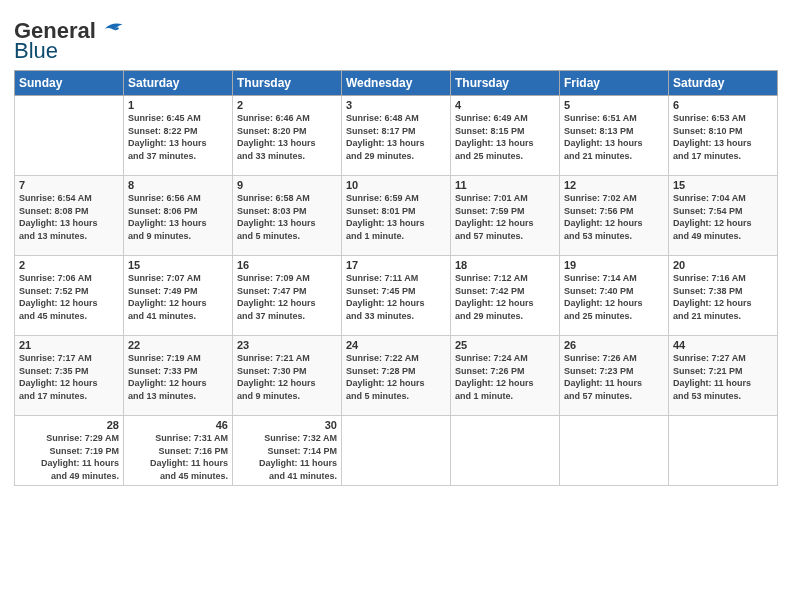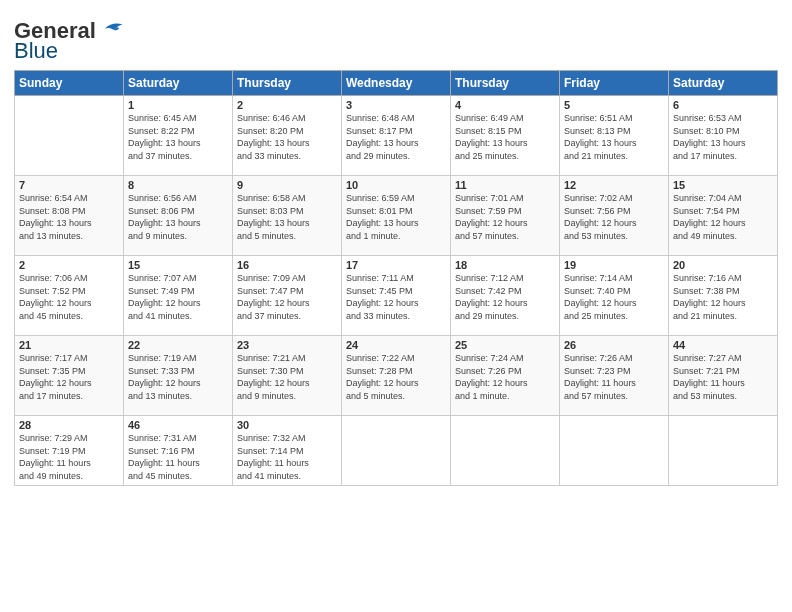--- a/index.html
+++ b/index.html
@@ -70,26 +70,27 @@
       font-size: 11px;
       font-weight: bold;
       color: #333;
       display: block;
       margin-bottom: 1px;
     }
     .day-info {
       font-size: 9px;
       color: #444;
       line-height: 1.4;
+      font-weight: bold;
     }
     tbody tr:nth-child(even) td {
       background: #f9f9f9;
     }
     .empty { background: #fff !important; }
-    .last-row td { height: 68px; }
+    .last-row td { height: 68px; text-align: right; }
   </style>
 </head>
 <body>
 
 <div class="container">
   <div class="header">
     <div class="logo">
       <div style="display:flex;align-items:center;">
         <span style="font-size:22px;font-weight:bold;color:#333;">General</span>
         <svg class="logo-bird" viewBox="0 0 40 20" style="margin-left:2px;margin-top:-8px;">

